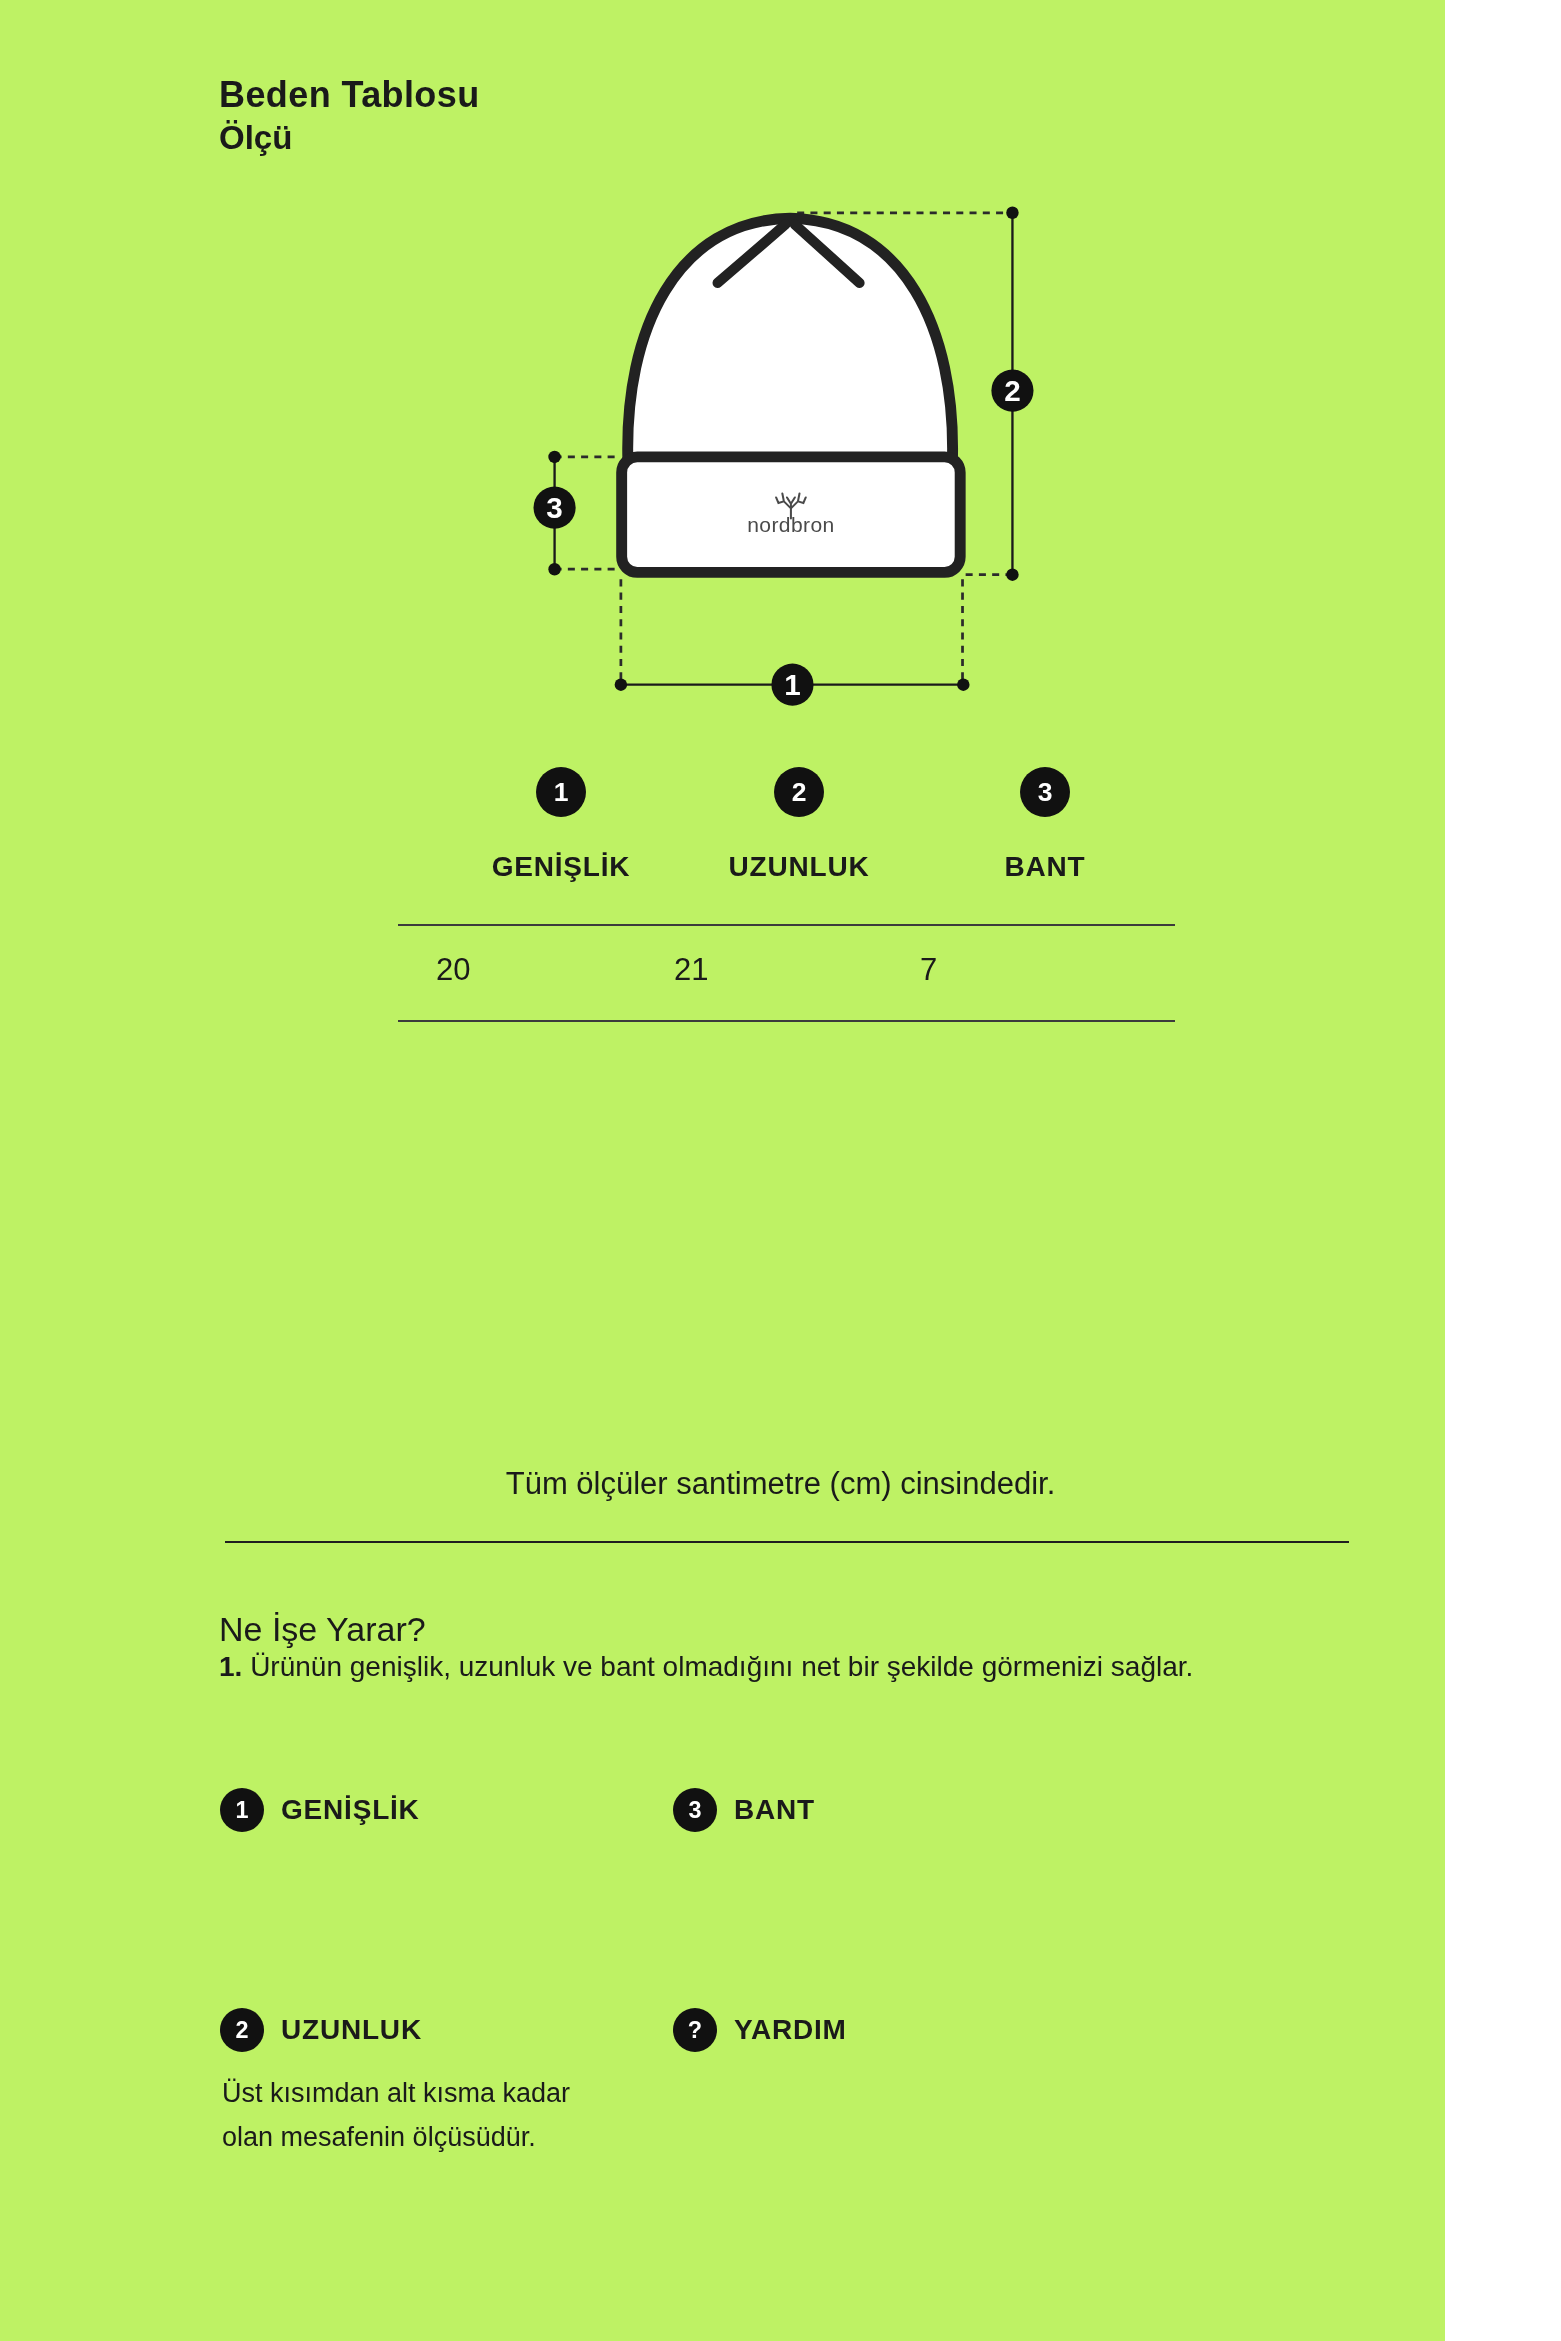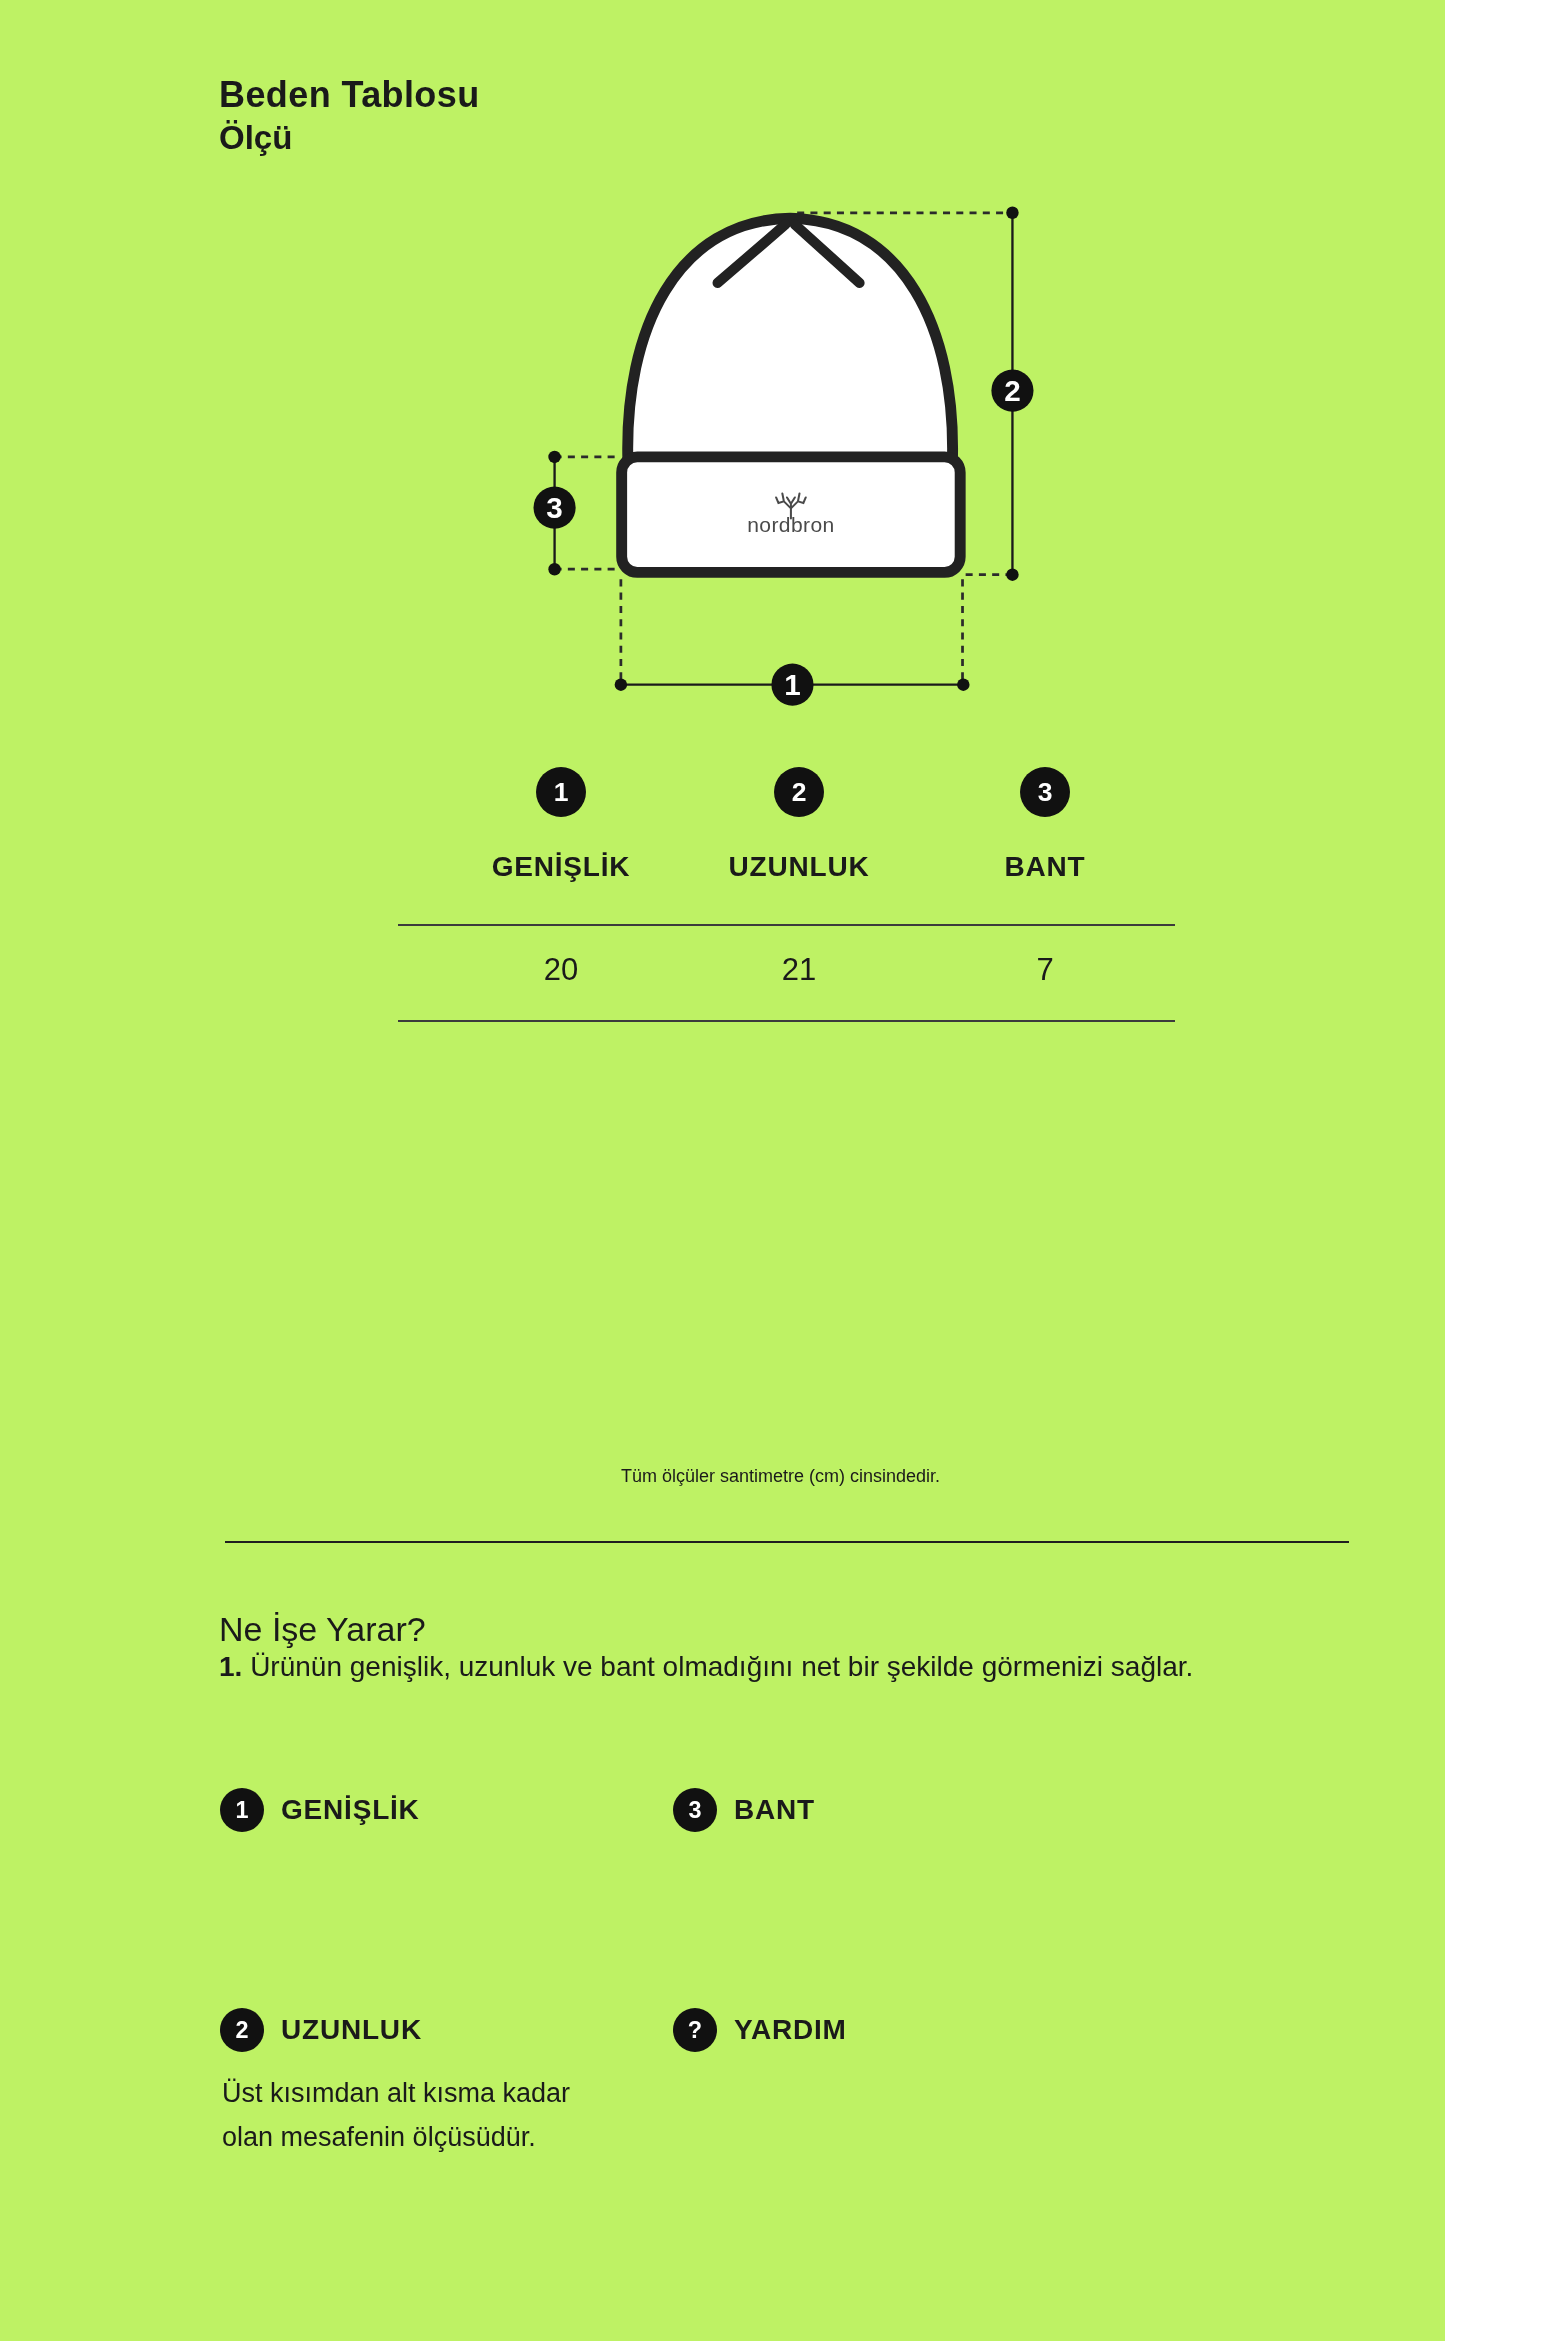--- a/index.html
+++ b/index.html
@@ -9,23 +9,23 @@
   }
   .abs{position:absolute;}
   .page-title{left:219px;top:74px;font-size:36px;font-weight:bold;letter-spacing:0.4px;}
   .page-subtitle{left:219px;top:119px;font-size:33px;font-weight:700;}
   .diagram-wrap{left:507px;top:172px;width:546px;height:562px;}
   
   .tbl-badge{width:50px;height:50px;border-radius:50%;background:#111;color:#fff;
     font-size:26.5px;font-weight:bold;text-align:center;line-height:50px;top:767px;}
   .tbl-label{width:250px;text-align:center;font-size:28px;font-weight:bold;
     letter-spacing:0.8px;top:848px;line-height:37px;}
-  .tbl-value{width:250px;text-align:center;font-size:31px;top:949px;line-height:41px;}
+  .tbl-value{width:250px;text-align:left;font-size:31px;top:949px;line-height:41px;}
   .tbl-line{left:398px;width:777px;height:2.3px;background:#3c3c3c;}
-  .note{left:0;width:1561px;text-align:center;top:1466px;font-size:18px;}
+  .note{left:0;width:1561px;text-align:center;top:1466px;font-size:31px;}
   .divider{left:225px;width:1124px;height:2.3px;background:#1f1f1f;top:1541px;}
   .info-heading{left:219px;top:1610px;font-size:34px;font-weight:normal;}
   .info-item{left:219px;width:1249px;font-size:28px;line-height:36px;}
   .info-item b{font-weight:bold;}
   .def-badge{width:44px;height:44px;border-radius:50%;background:#111;color:#fff;
     font-size:23.4px;font-weight:bold;text-align:center;line-height:44px;}
   .def-title{font-size:28px;font-weight:bold;letter-spacing:0.8px;line-height:44px;}
   .def-desc{font-size:27px;line-height:44px;}
 </style>
 </head>

